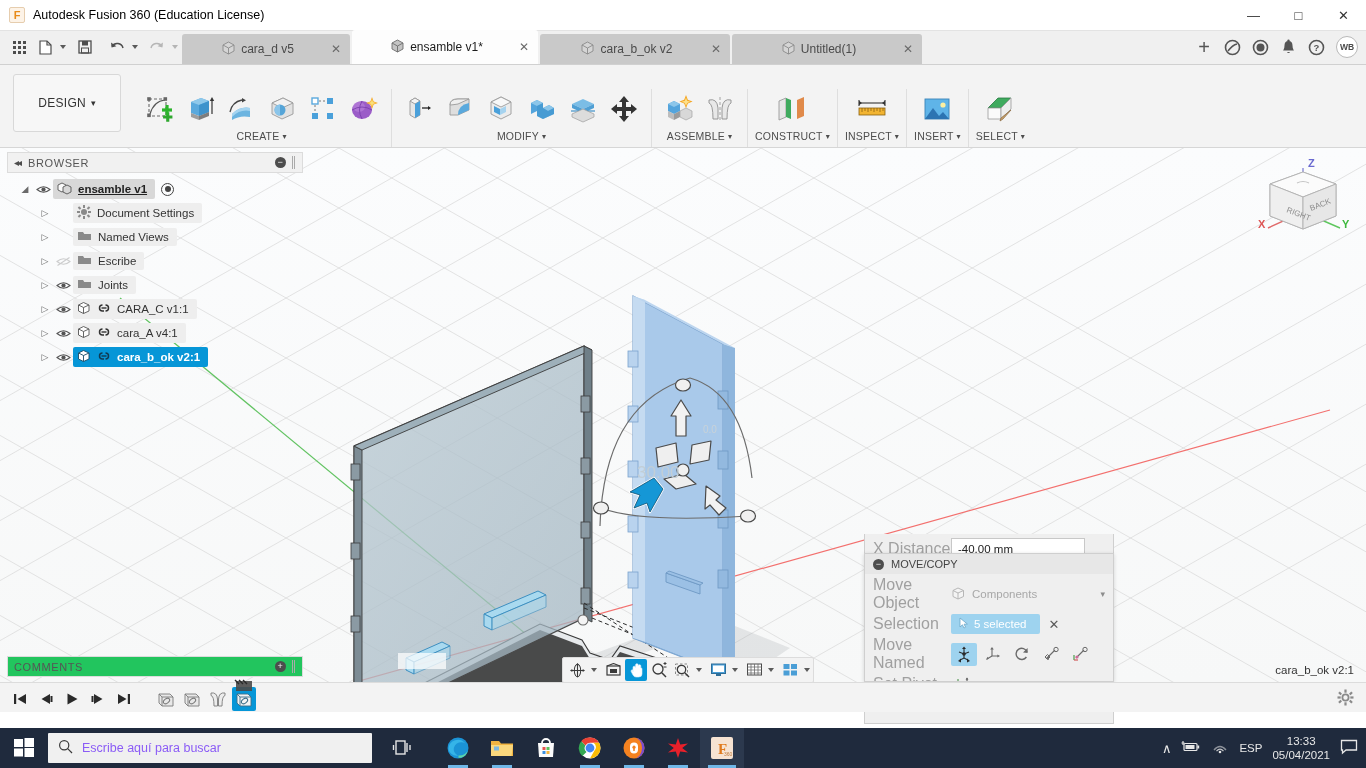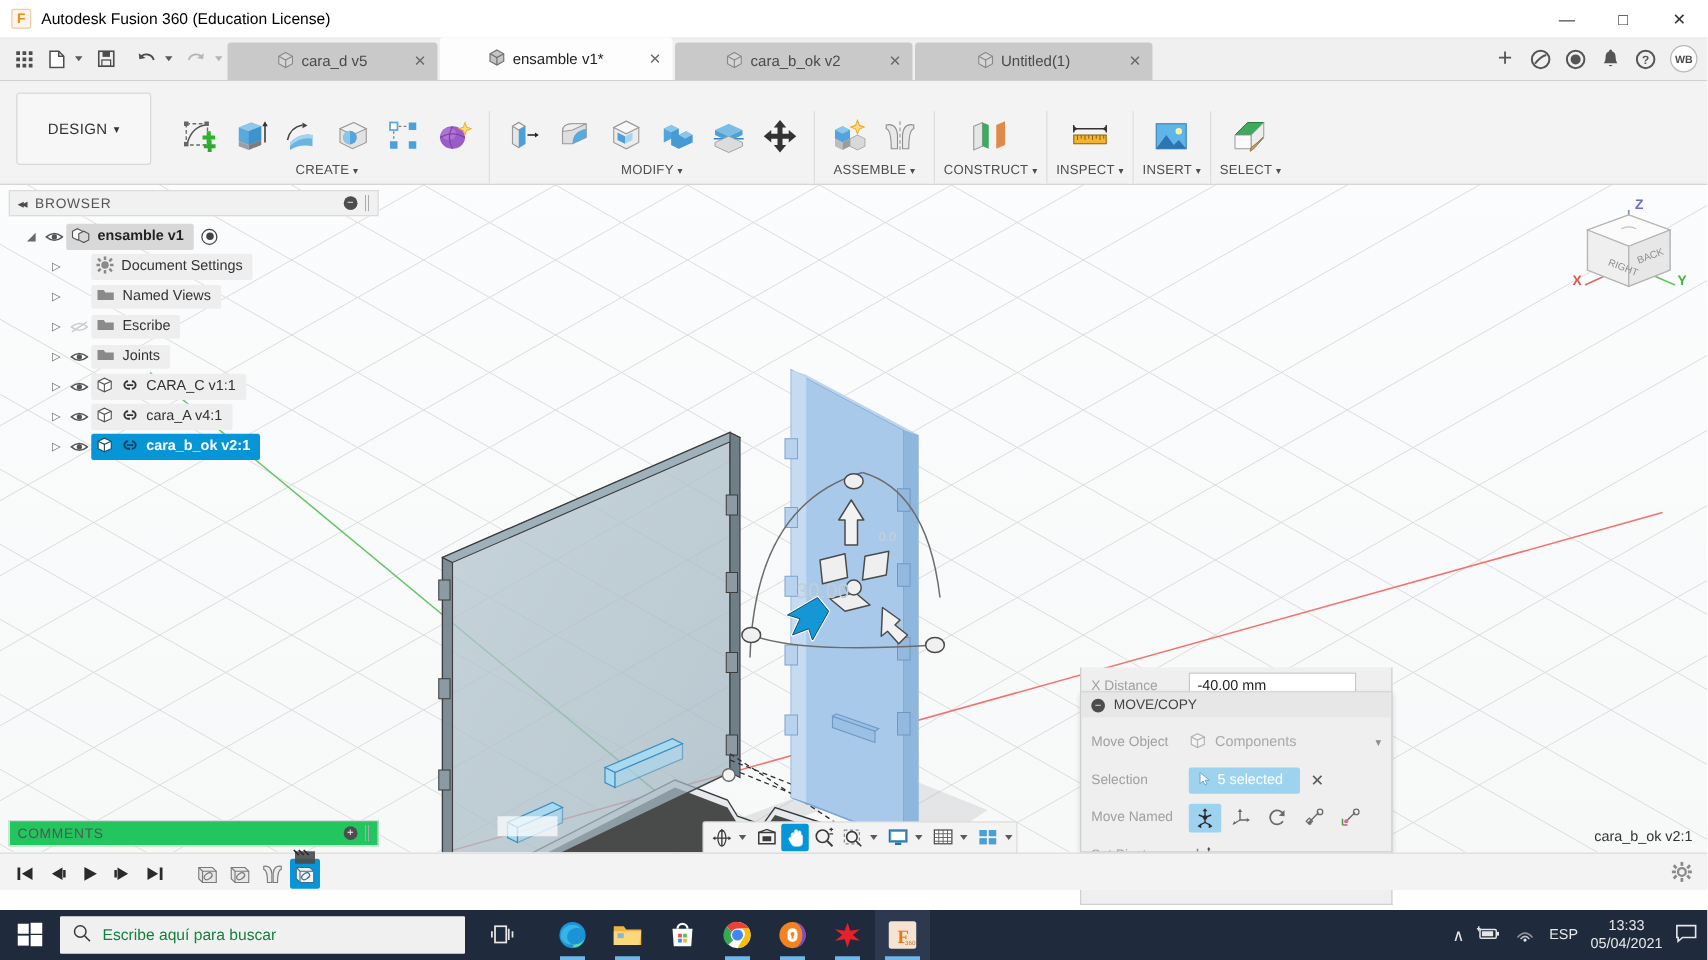--- a/index.html
+++ b/index.html
@@ -118,21 +118,21 @@
 
   .tree{ margin-top:4px; }
   .trow{ display:flex; align-items:center; height:24px; padding-left:10px; }
   .twist{ width:16px; text-align:center; color:#6a6a6a; font-size:9px; }
   .eye{ width:20px; display:flex; align-items:center; justify-content:center; }
   .tlabel{
     display:inline-flex; align-items:center; gap:6px;
     background:#eeeeee; padding:2px 8px 2px 4px; border-radius:2px;
     color:#333; white-space:nowrap;
   }
-  .tlabel.root{ background:#d8d8d8; color:#222; font-weight:bold; }
+  .tlabel.root{ background:#d8d8d8; color:#222; font-weight:bold;text-decoration:underline; }
   .tlabel.sel{ background:#0696d7; color:#ffffff; font-weight:bold; }
   .radio-dot{
     width:13px;height:13px;border-radius:50%;border:1.6px solid #444;
     display:inline-flex;align-items:center;justify-content:center; margin-left:6px;
   }
   .radio-dot i{ width:6px;height:6px;border-radius:50%;background:#444;display:block; }
 
   
   .comments{
     position:absolute; left:7px; bottom:5px; width:296px; height:21px;
@@ -151,21 +151,21 @@
     background:#efefef; border:1px solid #cfcfcf;
     box-shadow:0 1px 4px rgba(0,0,0,.15);
     font-size:11.5px; z-index:20; overflow:hidden;
   }
   .dlg-hd{ height:20px; display:flex; align-items:center; gap:7px; padding:0 8px;
            background:#e7e7e7; color:#444; font-size:11px; }
   .dlg-hd .cm{ width:11px;height:11px;border-radius:50%;background:#4d4d4d;color:#e7e7e7;
                font-size:9px;line-height:10px;text-align:center; }
   .dlg-body{ padding:5px 8px 0 8px; }
   .frow{ display:flex; align-items:center; height:30px; }
-  .flabel{ width:78px; color:#a0a0a0; font-size:11px; flex:0 0 78px; }
+  .flabel{ width:78px; color:#a0a0a0; font-size:16px; flex:0 0 78px; }
   .fval{ display:flex; align-items:center; gap:8px; }
   .sel-pill{
     background:#9ed3ef; color:#ffffff; font-size:11.5px;
     padding:3px 14px 3px 8px; border-radius:2px; display:flex; align-items:center; gap:5px;
   }
   .xclose{ color:#5a5a5a; font-size:13px; }
   .mt-btn{ width:26px;height:23px;display:flex;align-items:center;justify-content:center;border-radius:2px;}
   .mt-btn.on{ background:#9ed3ef; }
   .txtbox{
     width:134px; height:22px; background:#ffffff; border:1px solid #c8c8c8;
@@ -209,21 +209,21 @@
   }
 
   
   .taskbar{
     position:absolute; left:0; bottom:0; width:1366px; height:40px;
     background:#1f2a3d; display:flex; align-items:center; z-index:50;
   }
   .start{ width:48px;height:40px;display:flex;align-items:center;justify-content:center; }
   .search{
     width:324px;height:30px;background:#f0f0f0;border-radius:1px;
-    display:flex;align-items:center;padding:0 10px;gap:9px;color:#15803d;font-size:12.5px;
+    display:flex;align-items:center;padding:0 10px;gap:9px;color:#8b5cf6;font-size:12.5px;
   }
   .tb-ico{ width:44px;height:40px;display:flex;align-items:center;justify-content:center;position:relative;}
   .tb-ico.act{ background:#2c394e; }
   .tb-ico.act::after{ content:''; position:absolute; bottom:0; left:8px; right:8px; height:3px; background:#6fb7e8; }
   .tb-ico.run::after{ content:''; position:absolute; bottom:0; left:12px; right:12px; height:3px; background:#6fb7e8; }
   .tray{ margin-left:auto; display:flex; align-items:center; gap:10px; padding-right:8px;
          color:#e8e8e8; font-size:11.5px; }
   .clock{ text-align:center; line-height:14px; font-size:11.5px; }
 </style>
 </head>

